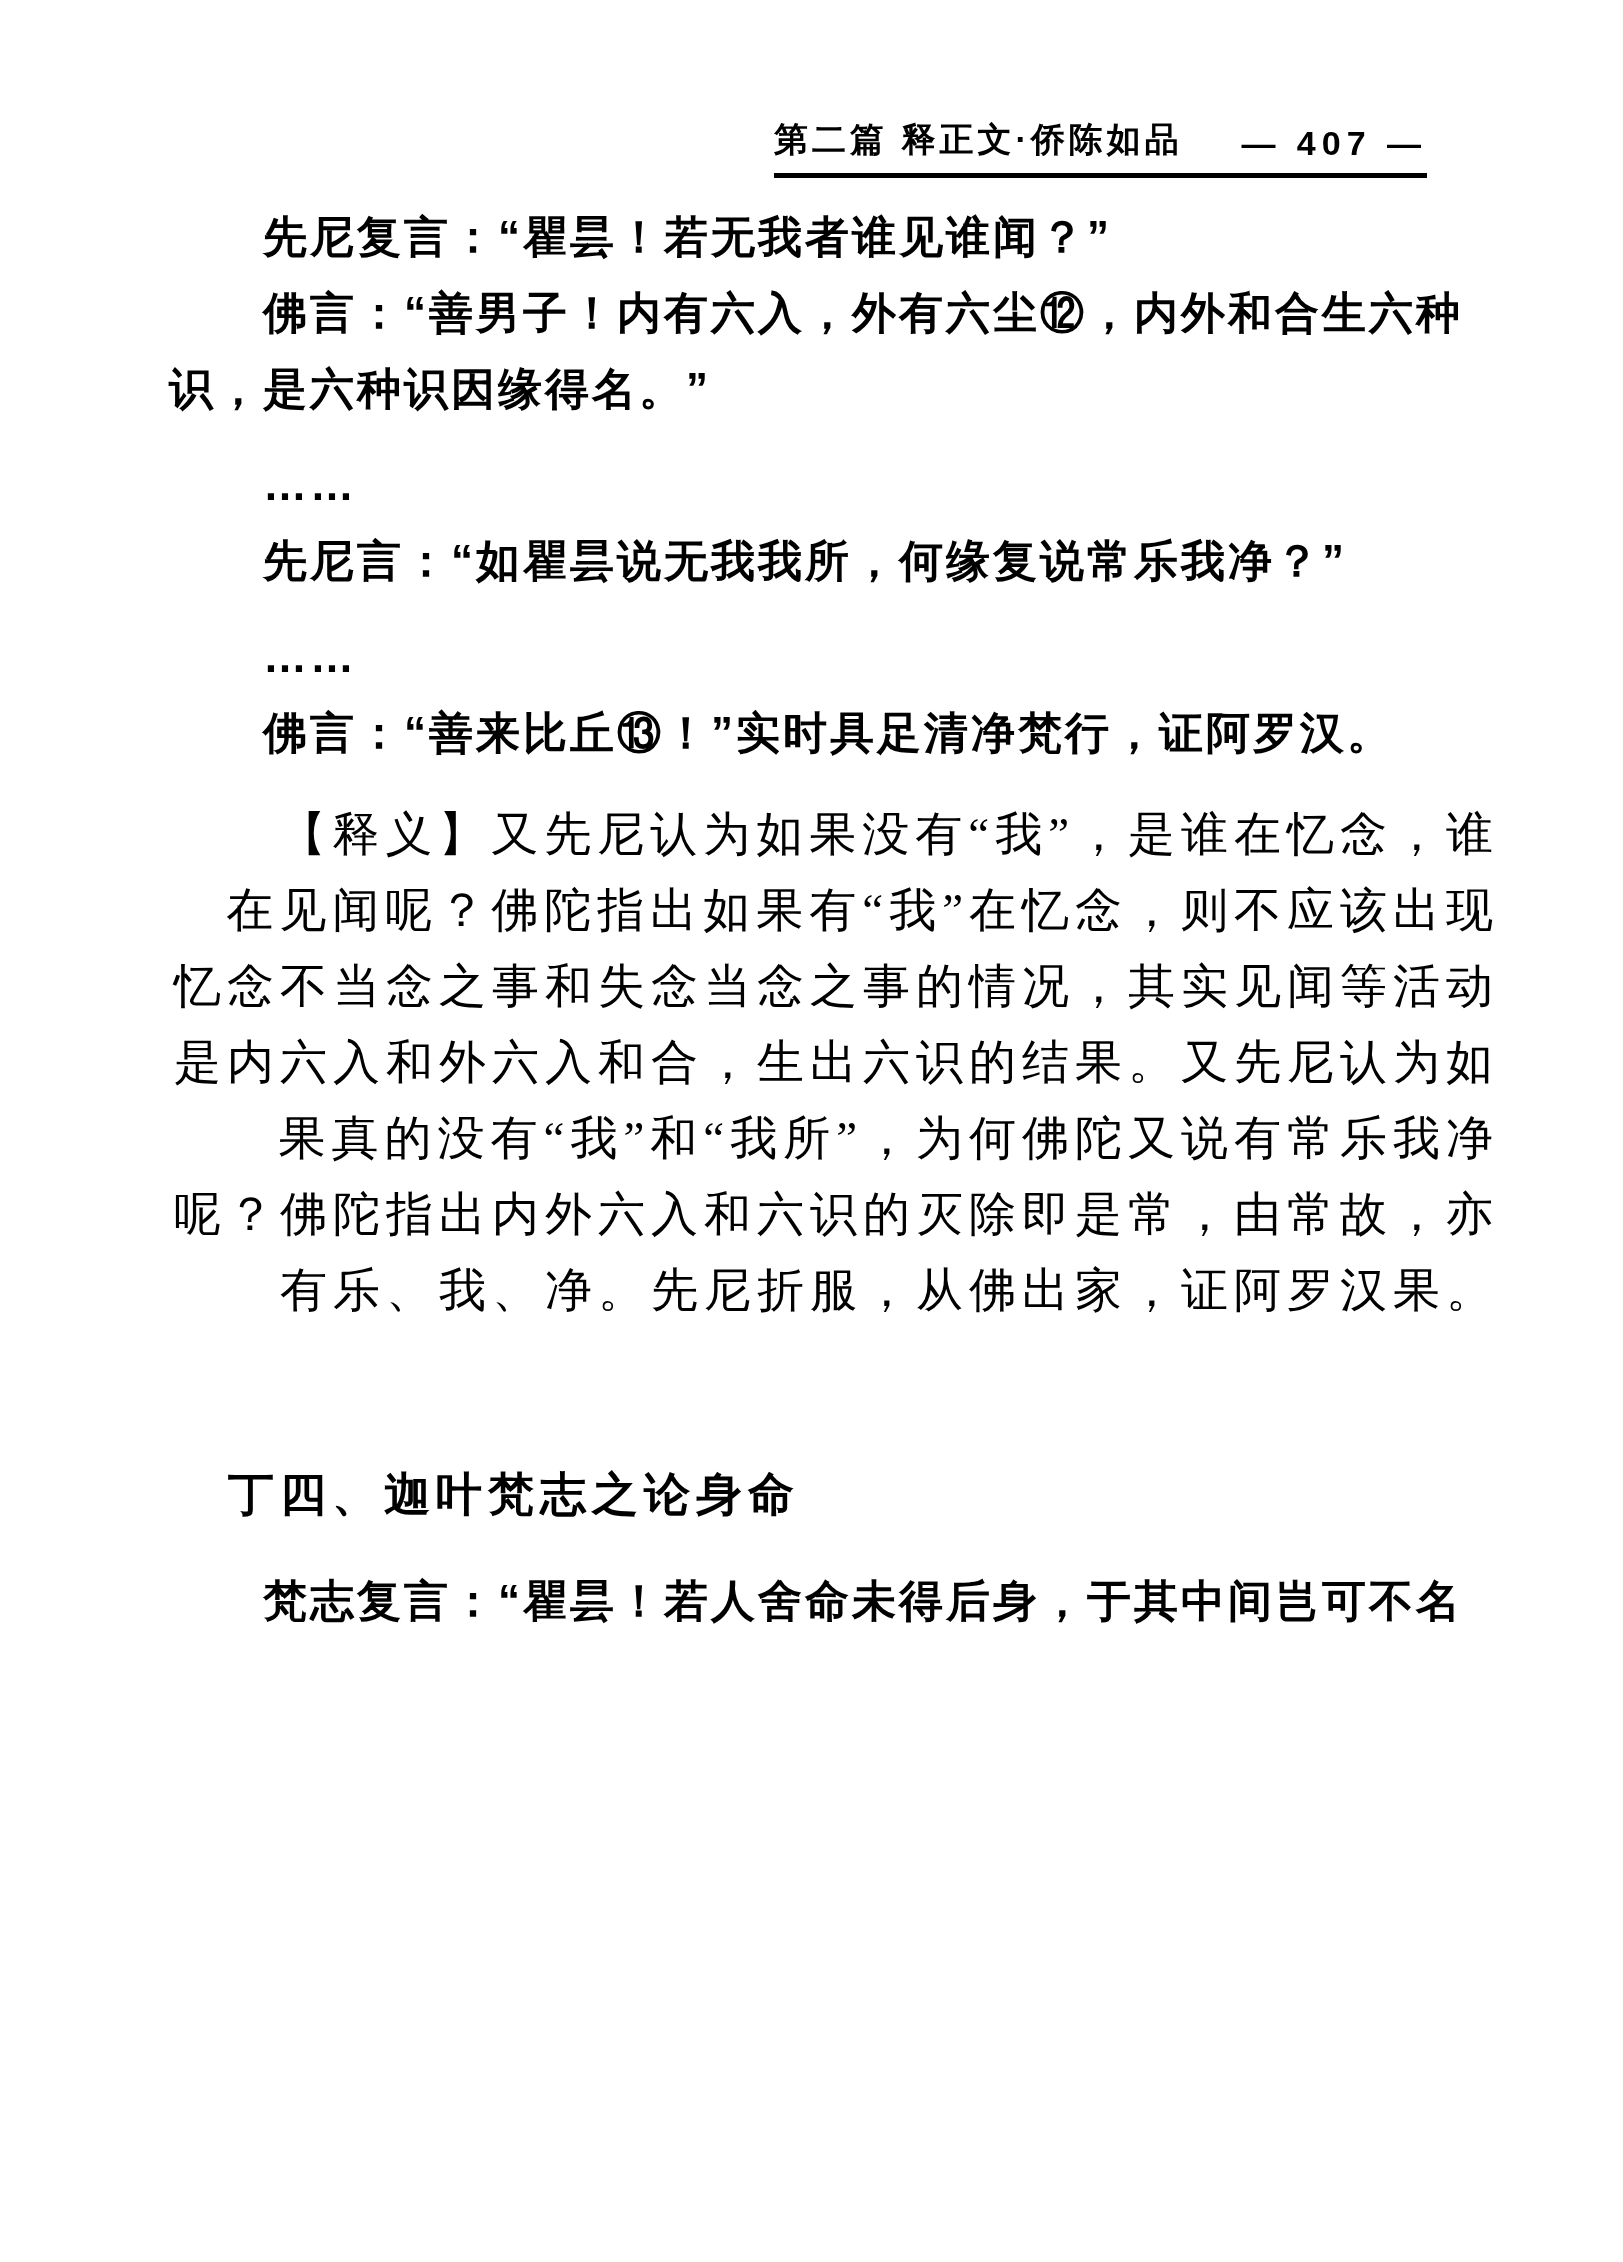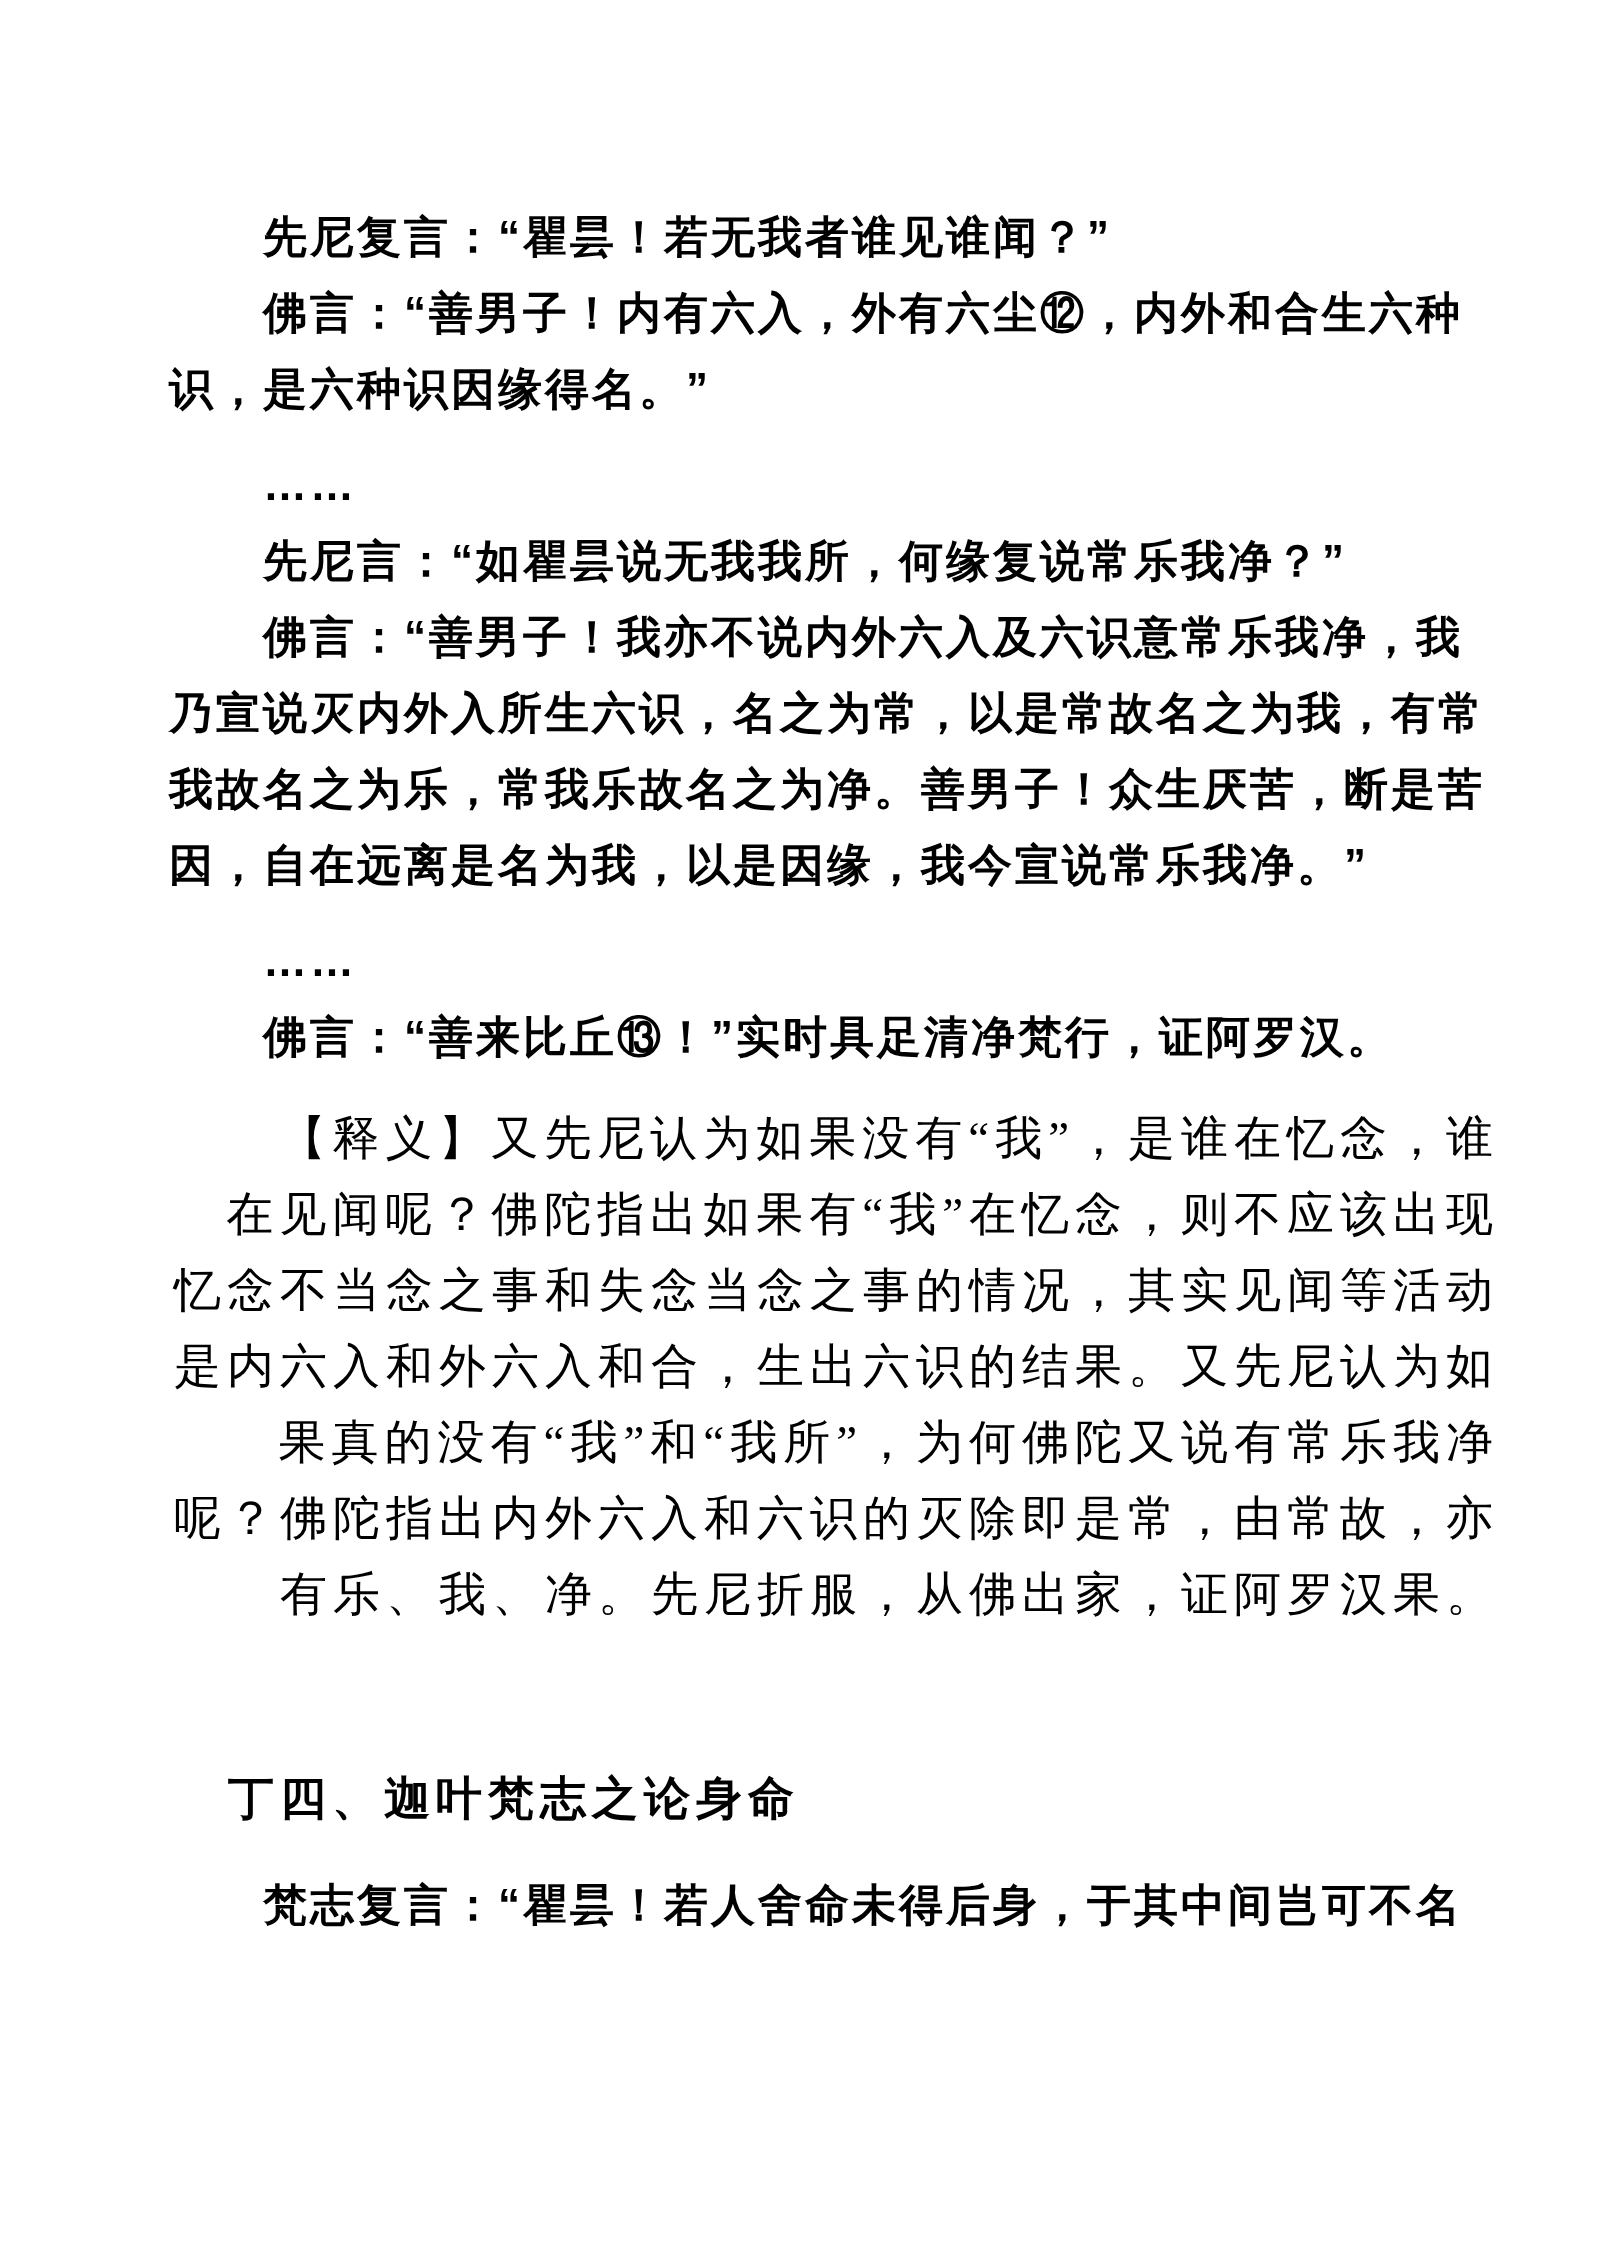--- a/index.html
+++ b/index.html
@@ -65,31 +65,31 @@
     line-height:76px;
   }
   .after-heading { margin-top:30px; }
   .last-line { margin-top:30px; }
 </style>
 </head>
 <body>
 
 <div class="page">
 
+  <div class="header">
+    <span class="title">第二篇 释正文·侨陈如品</span>
+    <span class="pagenum">— 407 —</span>
+  </div>
 
   <div class="body-col">
     <p class="para sutra">先尼复言：“瞿昙！若无我者谁见谁闻？”</p>
     <p class="para sutra">佛言：“善男子！内有六入，外有六尘⑫，内外和合生六种
 识，是六种识因缘得名。”</p>
     <p class="para sutra ellipsis-line">……</p>
     <p class="para sutra">先尼言：“如瞿昙说无我我所，何缘复说常乐我净？”</p>
-    <p class="para sutra">佛言：“善男子！我亦不说内外六入及六识意常乐我净，我
-乃宣说灭内外入所生六识，名之为常，以是常故名之为我，有常
-我故名之为乐，常我乐故名之为净。善男子！众生厌苦，断是苦
-因，自在远离是名为我，以是因缘，我今宣说常乐我净。”</p>
     <p class="para sutra ellipsis-line">……</p>
     <p class="para sutra">佛言：“善来比丘⑬！”实时具足清净梵行，证阿罗汉。</p>
     <p class="para commentary">【释义】又先尼认为如果没有“我”，是谁在忆念，谁
 在见闻呢？佛陀指出如果有“我”在忆念，则不应该出现
 忆念不当念之事和失念当念之事的情况，其实见闻等活动
 是内六入和外六入和合，生出六识的结果。又先尼认为如
 果真的没有“我”和“我所”，为何佛陀又说有常乐我净
 呢？佛陀指出内外六入和六识的灭除即是常，由常故，亦
 有乐、我、净。先尼折服，从佛出家，证阿罗汉果。</p>
     <p class="para section-heading">丁四、迦叶梵志之论身命</p>

